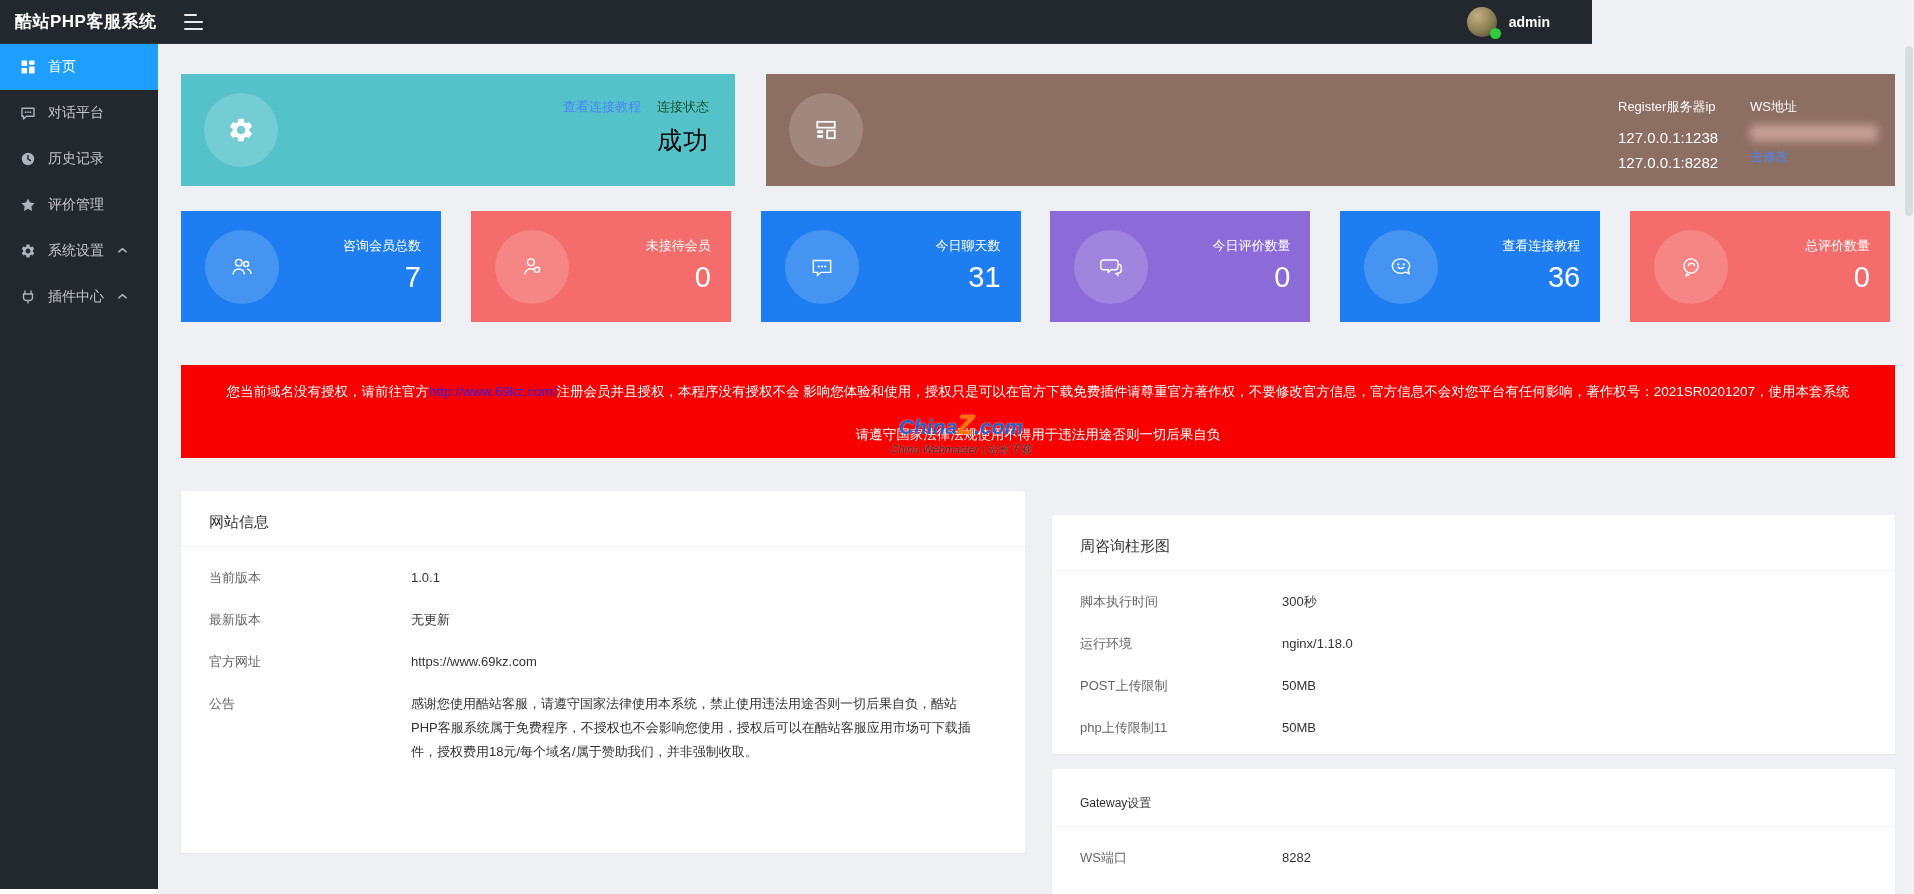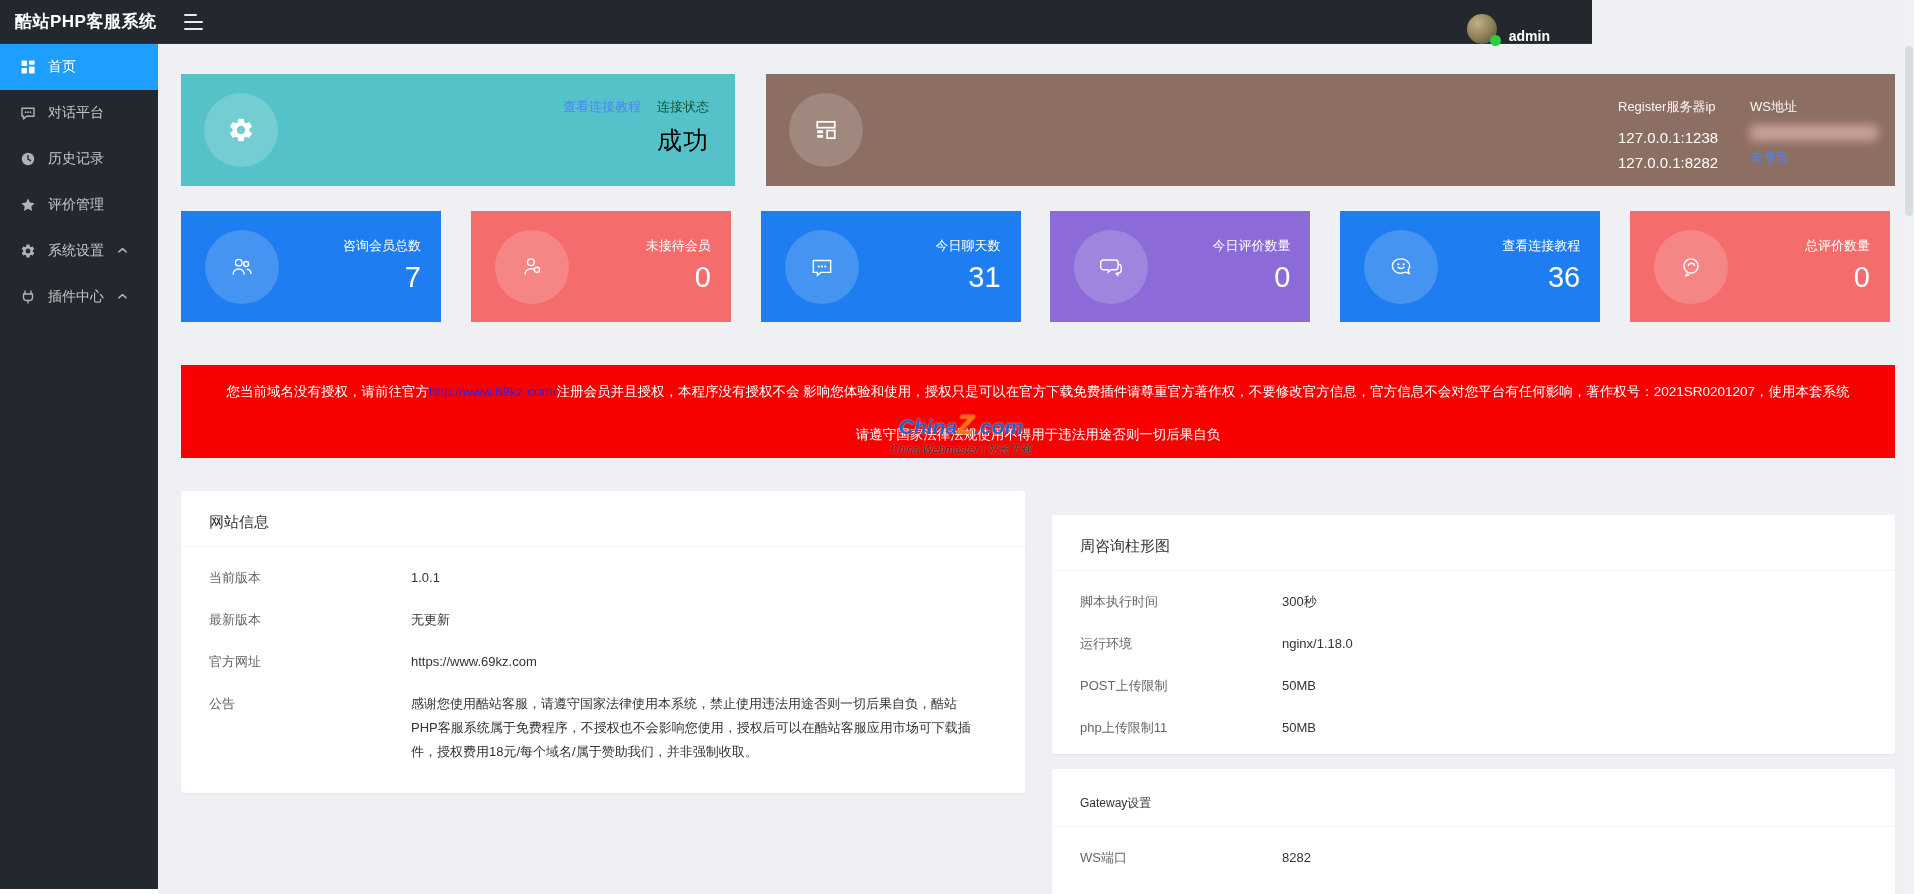--- a/index.html
+++ b/index.html
@@ -7,21 +7,21 @@
   body { font-family:"Liberation Sans","DejaVu Sans",sans-serif; background:#EEF0F4; }
   .page { position:relative; width:1914px; height:894px; background:#EEF0F4; overflow:hidden; }
 
   
   .header { position:absolute; left:0; top:0; width:1592px; height:44px; background:#23272E; z-index:5;
             display:flex; align-items:center; border-bottom:1px solid rgba(255,255,255,0.06); }
   .brand { padding-left:15px; width:158px; color:#fff; font-size:17px; font-weight:bold; letter-spacing:.5px; white-space:nowrap; }
   .burger { margin-left:26px; width:20px; height:16px; display:flex; flex-direction:column; justify-content:space-between; cursor:pointer; }
   .burger i { display:block; height:2px; background:#e8eaee; border-radius:1px; }
   .burger i:nth-child(1){ width:13px; } .burger i:nth-child(2){ width:19px; } .burger i:nth-child(3){ width:19px; }
-  .user { position:absolute; right:42px; top:0; height:44px; display:flex; align-items:flex-end; gap:12px; cursor:pointer; }
+  .user { position:absolute; right:42px; top:0; height:44px; display:flex; align-items:center; gap:12px; cursor:pointer; }
   .avatar { position:relative; width:30px; height:30px; border-radius:50%;
             background:radial-gradient(circle at 35% 30%, #c2b084, #8a7d52 55%, #57503a 90%); }
   .avatar .dot { position:absolute; right:-4px; bottom:-2px; width:11px; height:11px; border-radius:50%; background:#2ECC40; }
   .user .name { color:#fff; font-size:14px; font-weight:bold; }
 
   
   .sidebar { position:absolute; left:0; top:44px; width:158px; height:845px; background:#23272E; z-index:4; }
   .menu-item { position:relative; height:46px; display:flex; align-items:center; padding-left:20px; cursor:pointer;
                color:rgba(255,255,255,0.72); font-size:14px; }
   .menu-item svg { width:16px; height:16px; margin-right:12px; flex:none; }
@@ -69,21 +69,21 @@
   .banner .l2 { margin-top:24px; line-height:18px; }
   .banner a { color:#3020EE; text-decoration:none; cursor:pointer; }
   .watermark { position:absolute; left:690px; top:46px; width:180px; text-align:center; z-index:3; opacity:.95; }
   .wm-logo { font-weight:bold; font-style:italic; font-size:21px; line-height:28px; color:#1565D8;
              text-shadow:0 0 2px rgba(255,255,255,.8); white-space:nowrap; }
   .wm-logo .z { color:#FF7A00; font-size:28px; }
   .wm-cap { margin-top:1px; font-size:11px; font-style:italic; color:#2F2F2F; text-shadow:0 0 2px rgba(255,255,255,.6); white-space:nowrap; }
 
   
   .panel { position:absolute; background:#fff; border-radius:2px; box-shadow:0 1px 2px rgba(0,0,0,0.05); overflow:hidden; }
-  .panel-site { left:181px; top:491px; width:844px; height:302px; }
+  .panel-site { left:181px; top:491px; width:844px; height:362px; }
   .panel-week { left:1052px; top:491px; width:843px; height:239px;margin-top:24px; }
   .panel-gw   { left:1052px; top:769px; width:843px; height:140px; }
   .panel-title { padding:22px 0 14px 28px; font-size:15px; color:#333; border-bottom:1px solid #F4F4F4; }
   .panel-gw .panel-title { font-size:12px; padding-top:26px; }
   .rows { padding-top:22px; }
   .row { display:flex; padding:0 28px; margin-bottom:21px; font-size:13px; line-height:17px; }
   .row .lbl { width:202px; flex:none; color:#666; }
   .row .val { color:#333; max-width:566px; line-height:24px; margin-top:-3px; }
 </style>
 </head>

